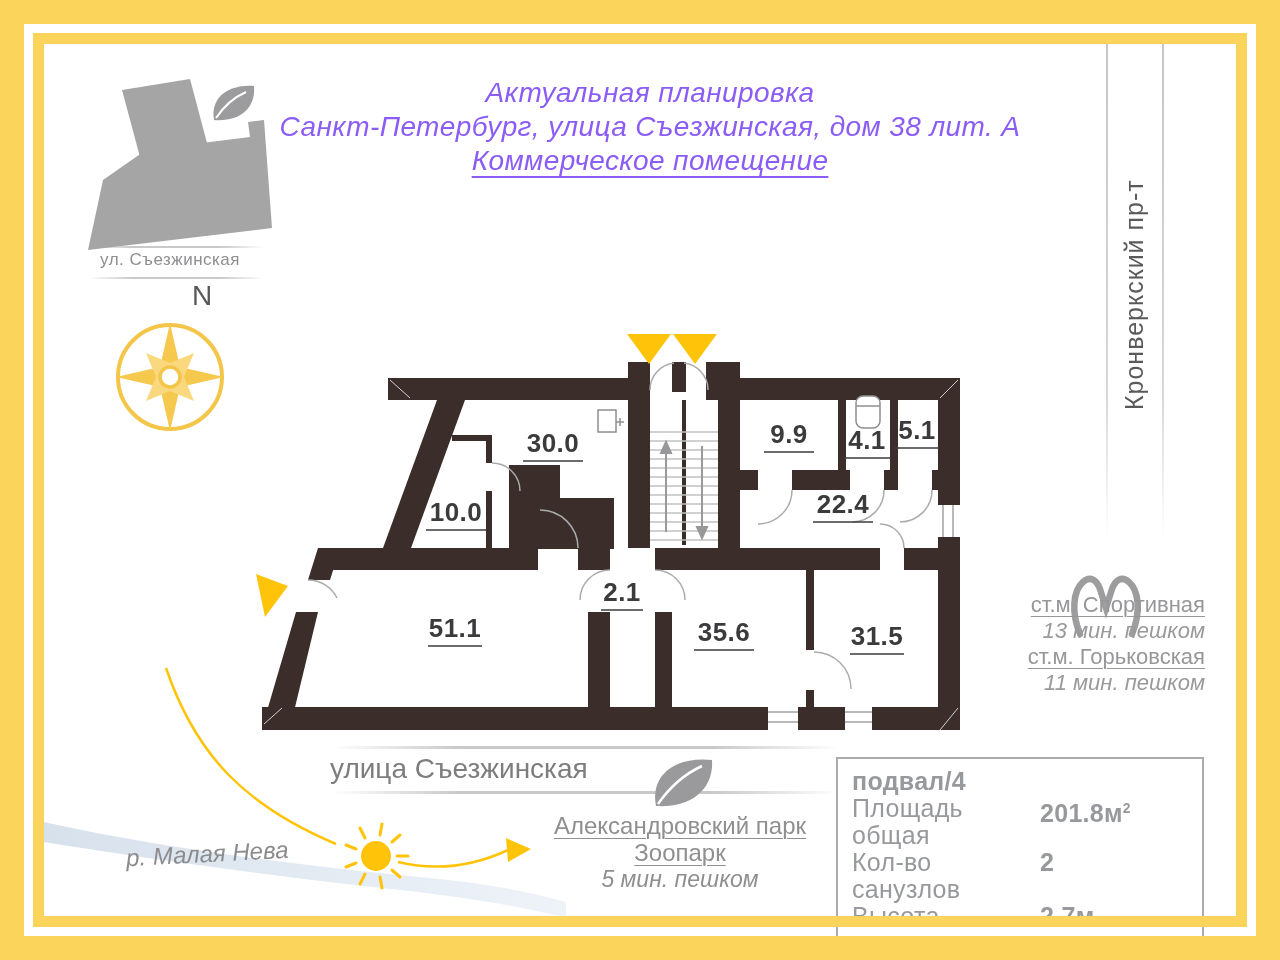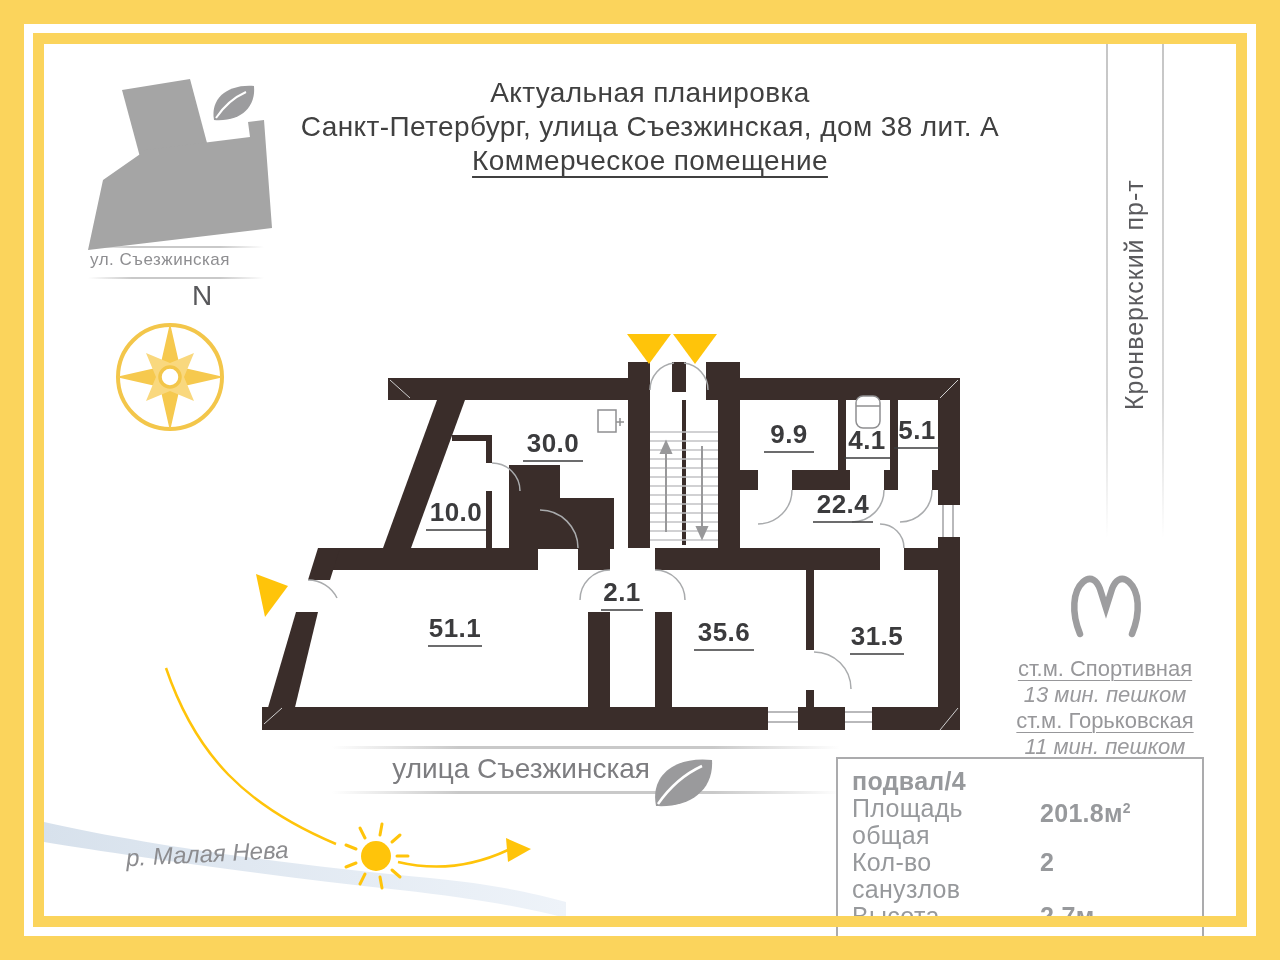--- a/index.html
+++ b/index.html
@@ -3,36 +3,36 @@
 <meta charset="utf-8">
 <style>
   html,body{margin:0;padding:0;background:#fff;}
   #canvas{position:relative;width:1280px;height:960px;background:#fff;overflow:hidden;
           font-family:"Liberation Sans",sans-serif;}
   .abs{position:absolute;}
   
   .frame-outer{inset:0;border:24px solid #fbd45c;pointer-events:none;z-index:6;}
   .frame-inner{inset:33px;border:11px solid #fbd45c;pointer-events:none;z-index:6;}
   
-  .header{left:240px;top:76px;width:820px;text-align:center;color:#404040;z-index:3;}
+  .header{left:240px;top:76px;width:820px;text-align:center;color:#8b5cf6;z-index:3;font-style:italic;}
   .header div{font-size:28px;line-height:34px;letter-spacing:.4px;}
   .header .u{text-decoration:underline;text-underline-offset:6px;text-decoration-thickness:1.5px;}
   
   .gray-sm{font-size:17px;color:#8e8e91;letter-spacing:.5px;}
   .hline{height:2px;background:linear-gradient(to right,rgba(200,200,200,0),#c9c9c9 25%,#c9c9c9 75%,rgba(200,200,200,0));}
   .north{font-size:28px;color:#58585b;}
   
   .vroad-line{top:44px;height:494px;width:2px;
       background:linear-gradient(to bottom,#c6c6c6 0%,#d8d8d8 72%,rgba(255,255,255,0) 100%);z-index:1;}
   .vroad-text{left:1104px;top:60px;width:60px;height:470px;display:flex;align-items:center;justify-content:center;
       writing-mode:vertical-rl;transform:rotate(180deg);font-size:25px;color:#5a5a5d;letter-spacing:1px;z-index:2;}
   
-  .street-text{left:330px;top:753px;width:320px;text-align:right;font-size:28px;color:#7d7d80;z-index:2;}
-  
-  .metro-block{left:1005px;top:656px;width:200px;text-align:center;color:#97979a;z-index:3;}
+  .street-text{left:330px;top:753px;width:320px;text-align:left;font-size:28px;color:#7d7d80;z-index:2;}
+  
+  .metro-block{left:1005px;top:592px;width:200px;text-align:right;color:#97979a;z-index:3;}
   .metro-block .st{font-size:22px;line-height:26px;text-decoration:underline;text-underline-offset:4px;text-decoration-thickness:1px;}
   .metro-block .wk{font-size:22px;line-height:26px;font-style:italic;color:#9a9a9d;}
   
   .park-block{left:540px;top:812px;width:280px;text-align:center;color:#8f8f92;z-index:3;}
   .park-block .p1,.park-block .p2{font-size:24px;line-height:27px;text-decoration:underline;text-underline-offset:4px;text-decoration-thickness:1px;}
   .park-block .p3{font-size:23px;line-height:27px;font-style:italic;}
   
   .river-label{left:126px;top:840px;font-size:24px;font-style:italic;color:#8c8c8f;transform:rotate(-3deg);z-index:2;}
   
   .info-table{left:836px;top:757px;width:368px;border:2px solid #ababad;box-sizing:border-box;
@@ -43,21 +43,21 @@
   .info-row sup{font-size:14px;}
   svg text{font-family:"Liberation Sans",sans-serif;}
   .room-label{font-size:26px;font-weight:600;fill:#3b3b3d;letter-spacing:.5px;}
 </style>
 </head>
 <body>
 
 <div id="canvas">
 
   <div class="abs hline" style="left:88px;top:246px;width:176px;"></div>
-  <div class="abs gray-sm" style="left:52px;top:250px;width:216px;text-align:center;">ул. Съезжинская</div>
+  <div class="abs gray-sm" style="left:62px;top:250px;width:216px;text-align:center;">ул. Съезжинская</div>
   <div class="abs hline" style="left:88px;top:277px;width:176px;"></div>
 
   <div class="abs vroad-line" style="left:1106px;"></div>
   <div class="abs vroad-line" style="left:1162px;"></div>
   <div class="abs vroad-text">Кронверкский пр-т</div>
 
   <div class="abs hline" style="left:332px;top:746px;width:508px;height:3px;"></div>
   <div class="abs hline" style="left:332px;top:791px;width:508px;height:3px;"></div>
   <div class="abs street-text">улица Съезжинская</div>
 
@@ -248,20 +248,25 @@
 
   <div class="abs north" style="left:192px;top:280px;">N</div>
 
   <div class="abs metro-block">
     <div class="st">ст.м. Спортивная</div>
     <div class="wk">13 мин. пешком</div>
     <div class="st">ст.м. Горьковская</div>
     <div class="wk">11 мин. пешком</div>
   </div>
 
+  <div class="abs park-block">
+    <div class="p1">Александровский парк</div>
+    <div class="p2">Зоопарк</div>
+    <div class="p3">5 мин. пешком</div>
+  </div>
 
   <div class="abs river-label">р. Малая Нева</div>
 
   <div class="abs info-table">
     <div class="info-row">
       <span class="val">подвал/4</span>
     </div>
     <div class="info-row">
       <span class="lbl">Площадь общая</span>
       <span class="val"><span>201.8м</span><sup>2</sup></span>

